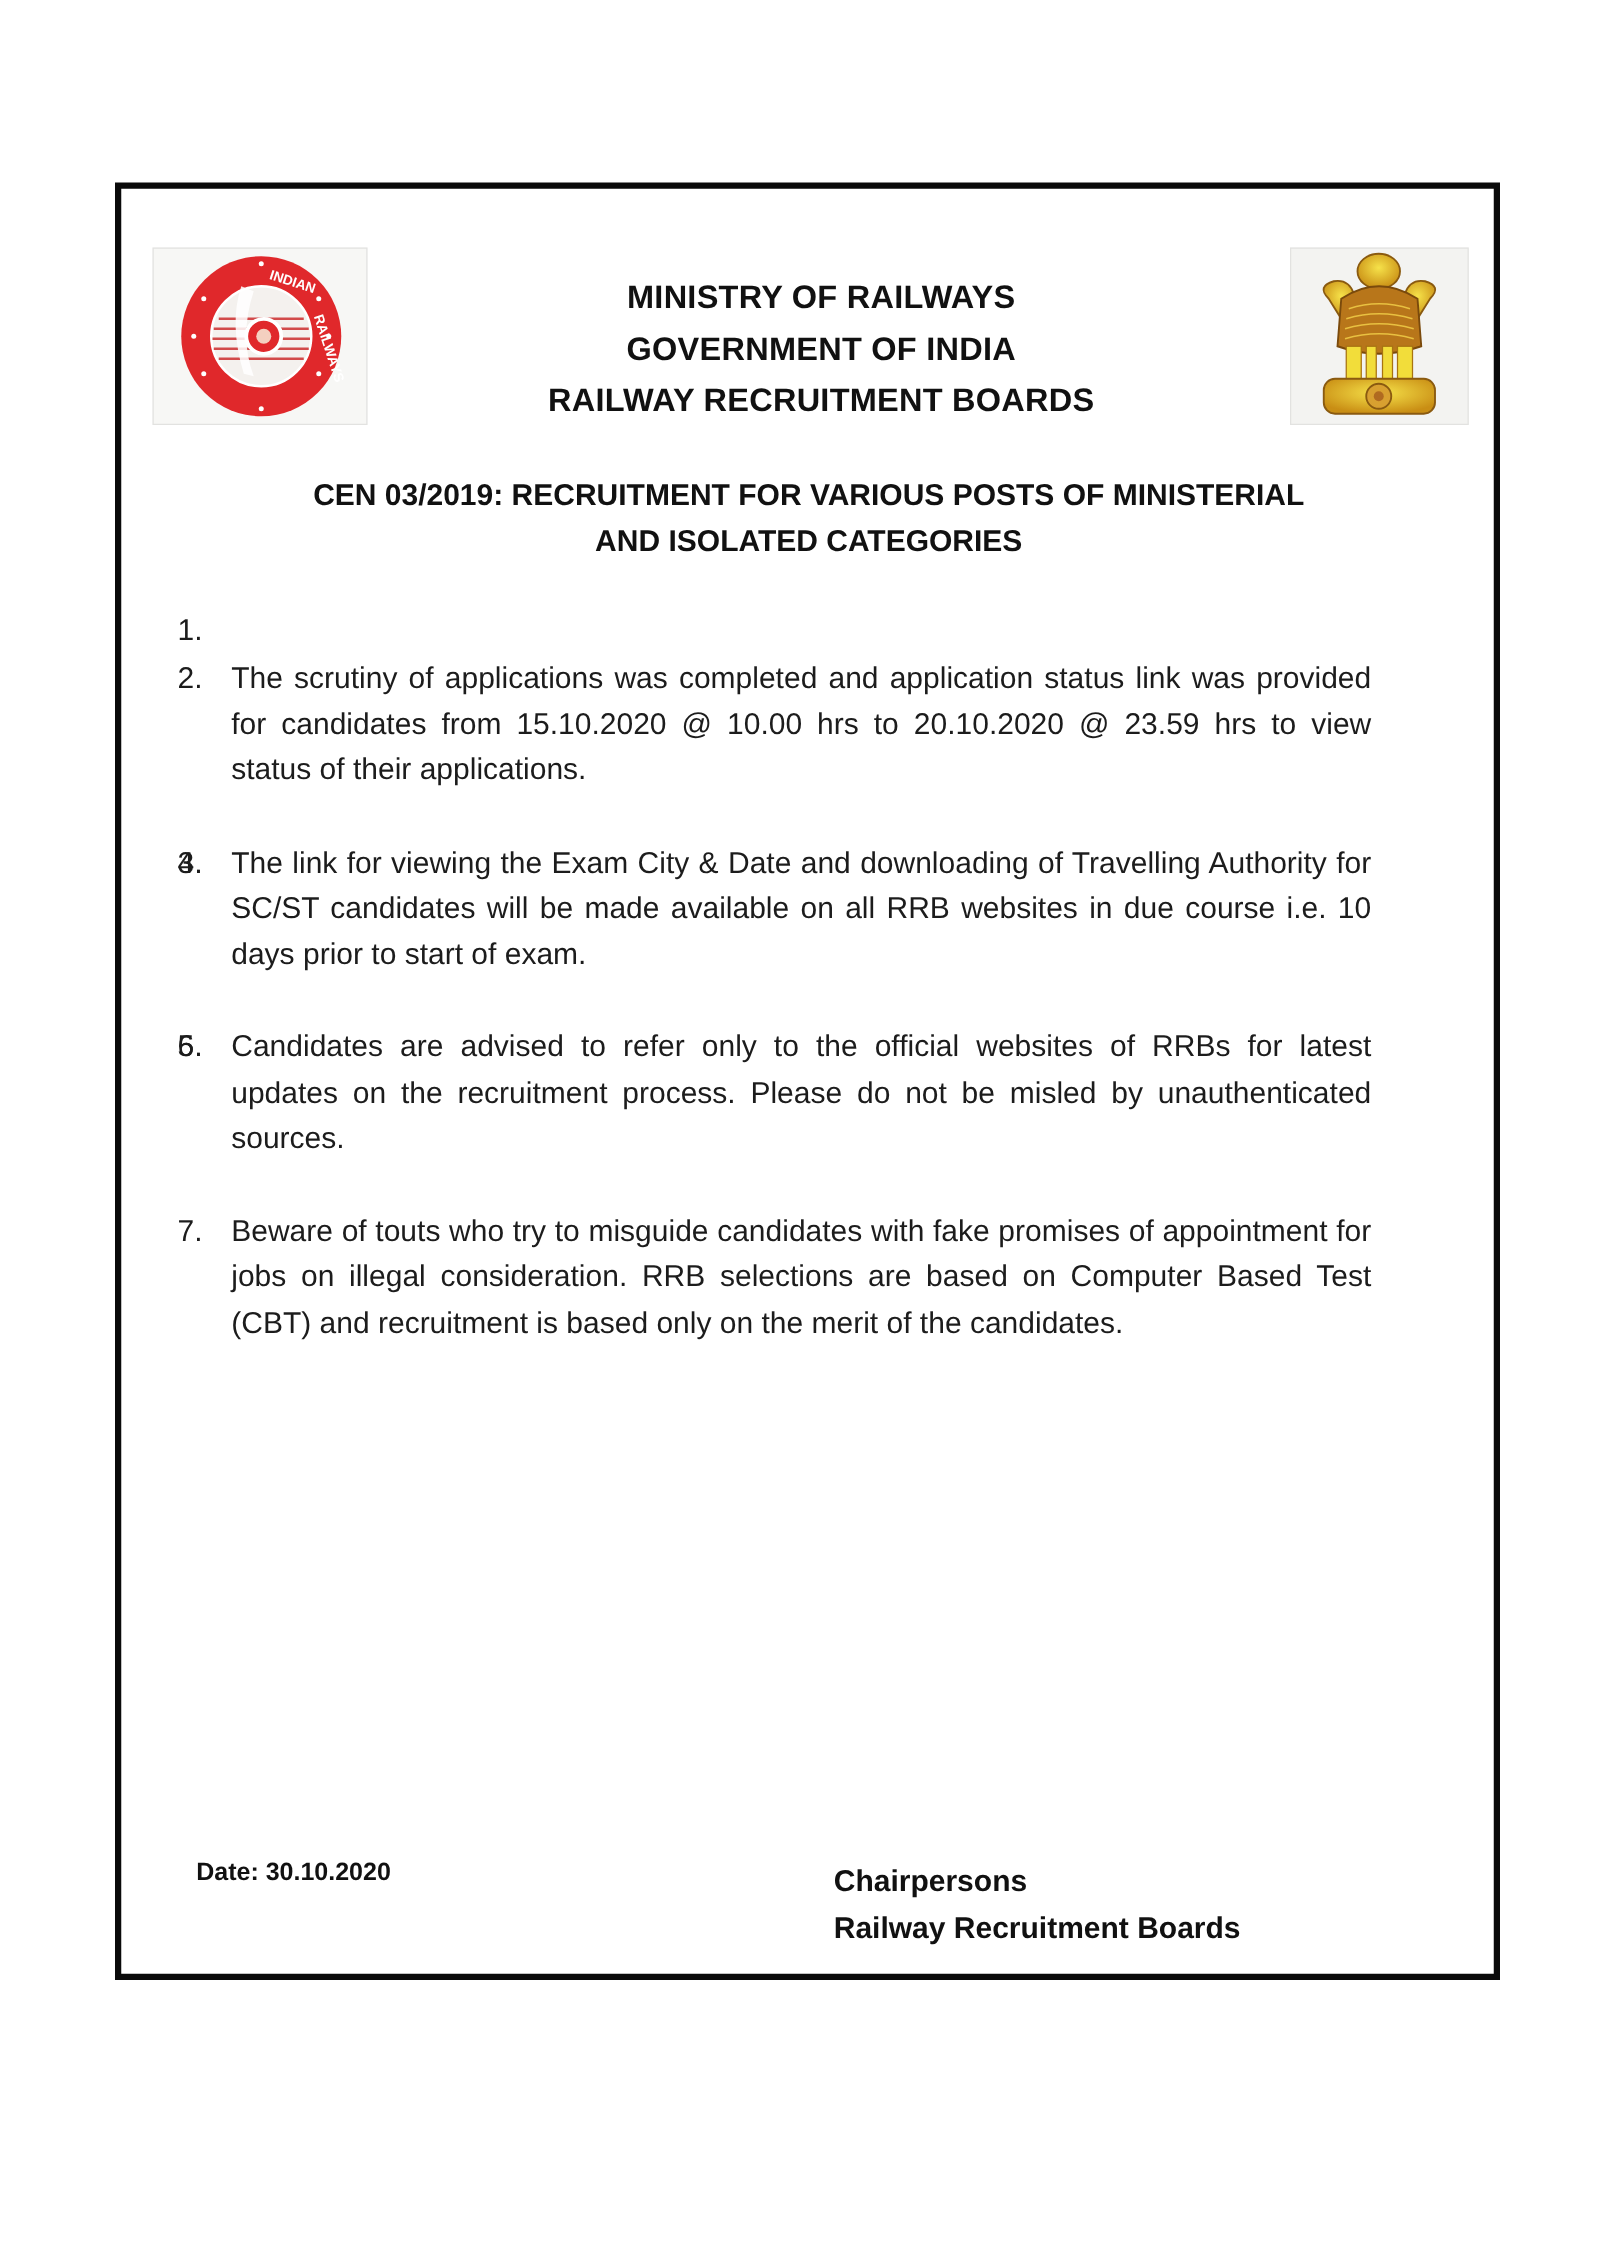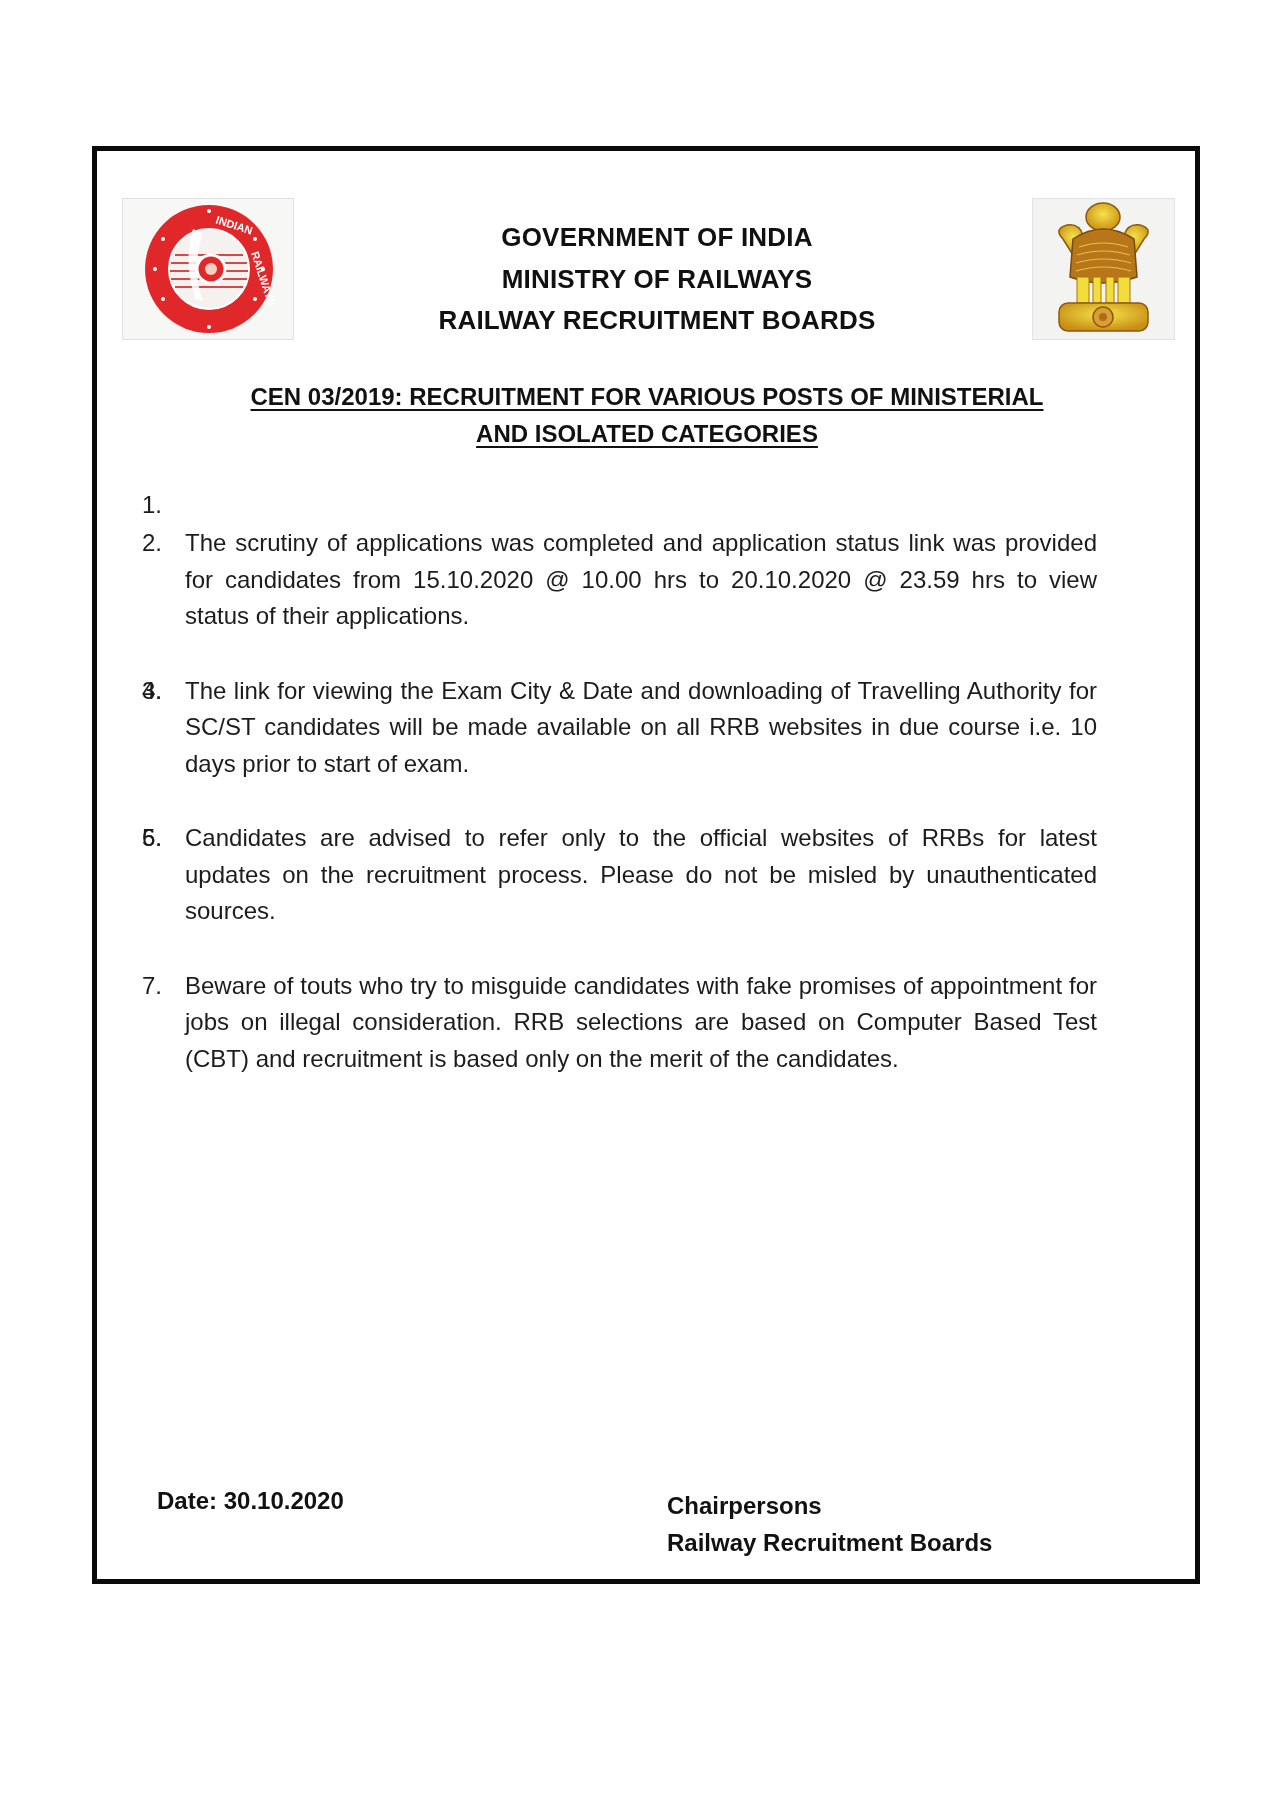--- a/index.html
+++ b/index.html
@@ -8,26 +8,26 @@
   .frame { position: absolute; left: 92px; top: 146px; width: 1098px; height: 1428px;
            border: 5px solid #0a0a0a; box-sizing: content-box; }
   .logo-box { position: absolute; top: 47px; width: 172px; height: 142px;
               background: #f7f7f5; border: 1px solid #e2e2e0; box-sizing: border-box; }
   .logo-left { left: 25px; }
   .logo-right { left: 935px; width: 143px; background: #f3f3f1; }
   .header { position: absolute; left: 200px; width: 720px; top: 66px; text-align: center;
             font-weight: bold; font-size: 26px; line-height: 41.5px; color: #111; letter-spacing: 0.2px; }
   .title { position: absolute; left: 80px; width: 940px; top: 227px; text-align: center;
            font-weight: bold; font-size: 24px; line-height: 37px; color: #111; }
-  .title span { text-decoration: underline; text-decoration-thickness: 2px; text-underline-offset: 4px; }
+  .title span { text-decoration-thickness: 2px; text-underline-offset: 4px; }
   .list { position: absolute; left: 45px; top: 336px; width: 955px; margin: 0; padding: 0; list-style: none; }
   .item { position: relative; padding-left: 43px; font-size: 24px; line-height: 36.5px;
           text-align: justify; color: #1c1c1c; margin-bottom: 38px; }
   .item .num { position: absolute; left: 0; top: 0; }
-  .footer-date { position: absolute; left: 60px; top: 1336px; font-weight: bold; font-size: 24px; color: #111; }
+  .footer-date { position: absolute; left: 60px; top: 1336px; font-weight: bold; font-size: 20px; color: #111; }
   .sign { position: absolute; left: 570px; width: 420px; top: 1336px; text-align: left;
           font-weight: bold; font-size: 24px; line-height: 37px; color: #111; }
 </style>
 </head>
 <body>
 
 <div class="frame">
 
   <div class="logo-box logo-left">
     <svg width="170" height="140" viewBox="0 0 170 140">
@@ -52,22 +52,22 @@
           <circle cx="32" cy="70" r="2"></circle>
         <circle cx="40" cy="100" r="2"></circle>
           <circle cx="86" cy="128" r="2"></circle>
       </g>
       <text x="92" y="24" font-family="Liberation Sans, sans-serif" font-size="11" font-weight="bold" fill="#fff" transform="rotate(18 92 24)">INDIAN</text>
       <text x="128" y="54" font-family="Liberation Sans, sans-serif" font-size="11" font-weight="bold" fill="#fff" transform="rotate(72 128 54)">RAILWAYS</text>
     </svg>
   </div>
 
   <div class="header">
+    <div>MINISTRY OF RAILWAYS</div>
     <div>GOVERNMENT OF INDIA</div>
-    <div>MINISTRY OF RAILWAYS</div>
     <div>RAILWAY RECRUITMENT BOARDS</div>
   </div>
 
   <div class="logo-box logo-right">
     <svg width="141" height="140" viewBox="0 0 141 140">
       <defs>
         <radialGradient id="gold" cx="50%" cy="40%" r="60%">
           <stop offset="0%" stop-color="#f6e24a"></stop>
           <stop offset="100%" stop-color="#c98e14"></stop>
         </radialGradient>

